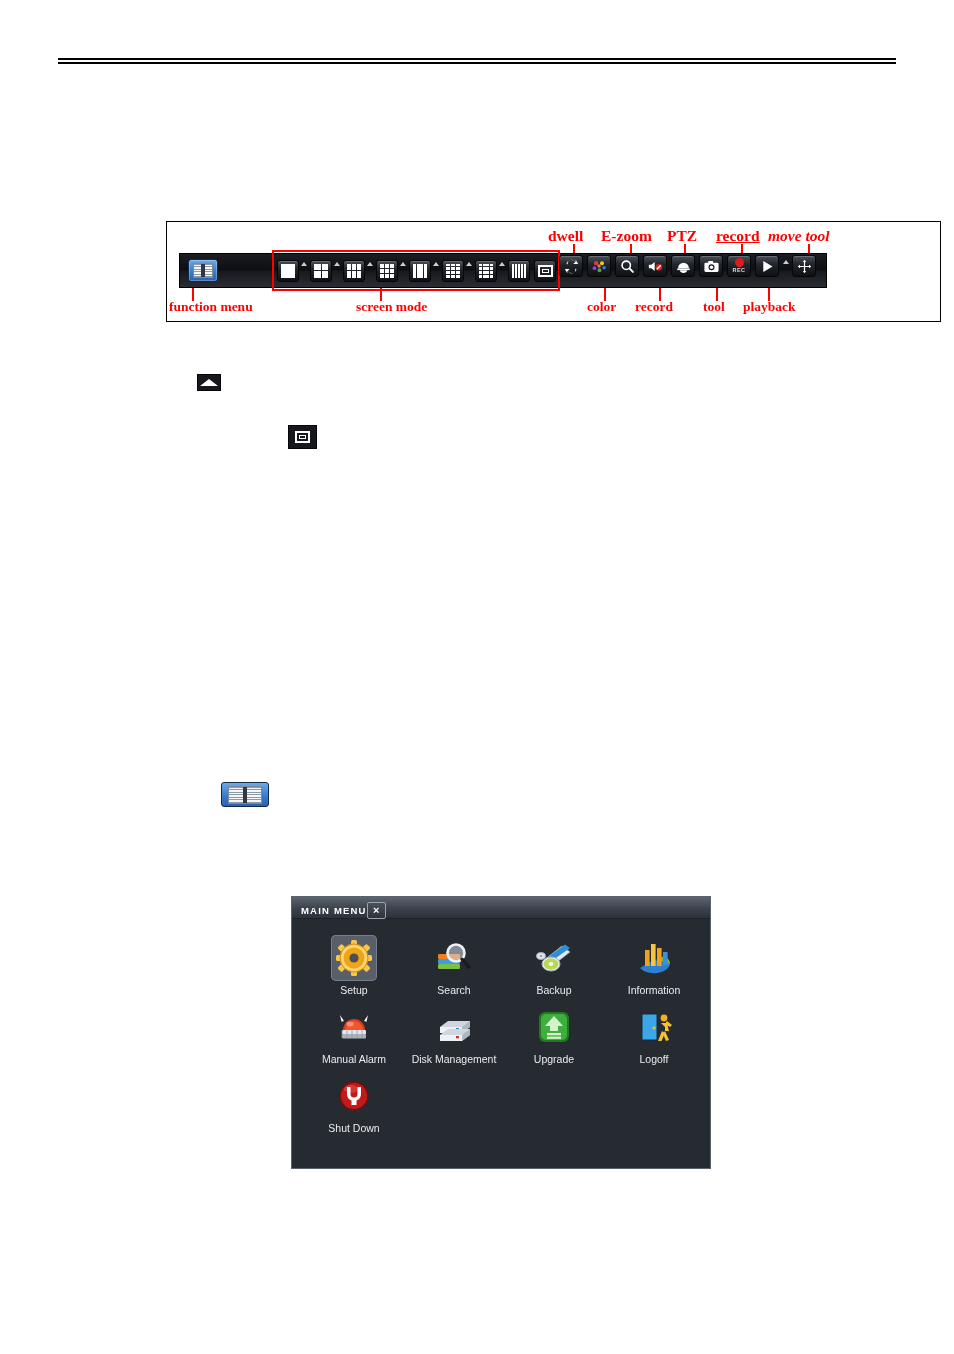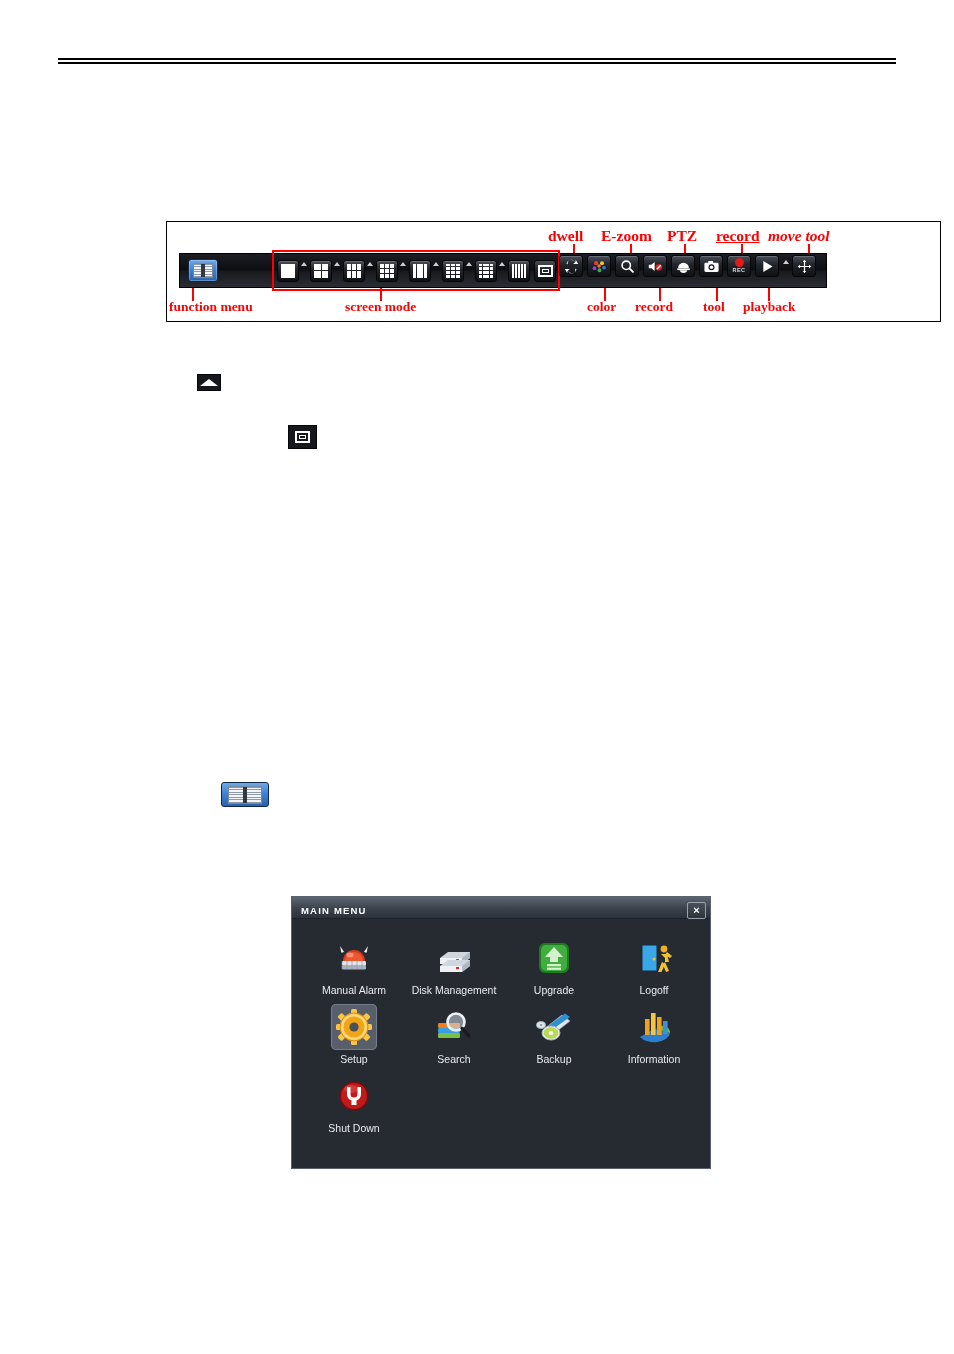--- a/index.html
+++ b/index.html
@@ -206,21 +206,20 @@
     border: 1px solid #5a626e;
     box-sizing: border-box;
     font-family: "Liberation Sans", sans-serif;
   }
   .mm-titlebar {
     height: 22px;
     background: linear-gradient(180deg,#5d6570 0%,#3b424c 55%,#2c323b 100%);
     border-bottom: 1px solid #1d2128;
     display: flex;
     align-items: center;
-    justify-content: space-between;
     padding: 5px 4px 0 9px;
     box-sizing: border-box;
   }
   .mm-title {
     color: #ffffff;
     font-size: 9.5px;
     font-weight: bold;
     letter-spacing: 1.2px;
     font-family: "Liberation Sans", sans-serif;
   }
@@ -292,21 +291,21 @@
       <div class="tick" style="left: 517px; top: 22px; height: 23px;"></div>
       <div class="callout-top" style="left: 549px; text-decoration: underline;">record</div>
       <div class="tick" style="left: 574px; top: 22px; height: 19px;"></div>
       <div class="callout-top" style="left: 601px; font-style: italic;">move tool</div>
       <div class="tick" style="left: 641px; top: 22px; height: 23px;"></div>
     </div>
 
   <div id="callouts-bottom">
       <div class="callout-bottom" style="left: 2px; font-family: Liberation Serif, serif;">function menu</div>
       <div class="tick" style="left: 25px; top: 66px; height: 13px;"></div>
-      <div class="callout-bottom" style="left: 178px;">screen mode</div>
+      <div class="callout-bottom" style="left: 189px;">screen mode</div>
       <div class="tick" style="left: 213px; top: 66px; height: 13px;"></div>
       <div class="callout-bottom" style="left: 420px;">color</div>
       <div class="tick" style="left: 437px; top: 66px; height: 13px;"></div>
       <div class="callout-bottom" style="left: 468px;">record</div>
       <div class="tick" style="left: 492px; top: 66px; height: 13px;"></div>
       <div class="callout-bottom" style="left: 536px;">tool</div>
       <div class="tick" style="left: 549px; top: 66px; height: 13px;"></div>
       <div class="callout-bottom" style="left: 576px;">playback</div>
       <div class="tick" style="left: 601px; top: 66px; height: 13px;"></div>
     </div>
@@ -579,81 +578,20 @@
 <div id="inline-fnmenu" class="inline-icon" style="background: linear-gradient(rgb(111, 169, 230) 0%, rgb(61, 127, 208) 50%, rgb(43, 98, 173) 100%); border: 1px solid rgb(16, 41, 74); border-radius: 3px; left: 221px; top: 782px; width: 48px; height: 25px;">
   <div class="fn-book" style="width:34px;height:18px;"></div>
 </div>
 
 <div class="main-menu-window">
   <div class="mm-titlebar">
     <span class="mm-title">MAIN MENU</span>
     <span class="mm-close">×</span>
   </div>
   <div class="mm-body" id="mm-body">
-      <div class="mm-row">
-        <div class="mm-item">
-          <div class="mm-iconbox">
-            <svg width="40" height="40" viewBox="0 0 40 40">
-              <path d="M9 23 A11 11 0 0 1 31 23 Z" fill="#d83a1c"></path>
-              <path d="M11 23 A9 9 0 0 1 29 23 Z" fill="#ee5630"></path>
-              <ellipse cx="16" cy="17" rx="3.6" ry="2.4" fill="#ff9d7e" opacity=".8"></ellipse>
-              <rect x="8" y="23" width="24" height="4.4" rx="1.2" fill="#e2e7ec"></rect>
-              <rect x="8" y="27" width="24" height="4.4" rx="1.2" fill="#aab3bd"></rect>
-              <path d="M8 23 L8 31 M13 23 L13 31 M18 23 L18 31 M23 23 L23 31 M28 23 L28 31" stroke="#8d96a1" stroke-width="0.7"></path>
-              <path d="M6 8 L10 14 L7.5 14.8 Z" fill="#ffffff"></path>
-              <path d="M34 8 L30 14 L32.5 14.8 Z" fill="#ffffff"></path>
-            </svg>
-          </div>
-          <div class="mm-label">Manual Alarm</div>
-        </div>
-        <div class="mm-item">
-          <div class="mm-iconbox">
-            <svg width="40" height="40" viewBox="0 0 40 40">
-              <g>
-                <path d="M6 20 L14 14 L36 14 L36 20 L28 26 L6 26 Z" fill="#cfd6dd"></path>
-                <path d="M6 20 L28 20 L28 26 L6 26 Z" fill="#eef2f5"></path>
-                <path d="M28 20 L36 14 L36 20 L28 26 Z" fill="#aeb7c0"></path>
-                <rect x="22" y="21" width="3" height="2.3" fill="#2f7fd0"></rect>
-                <path d="M6 28 L14 22 L36 22 L36 28 L28 34 L6 34 Z" fill="#cfd6dd"></path>
-                <path d="M6 28 L28 28 L28 34 L6 34 Z" fill="#eef2f5"></path>
-                <path d="M28 28 L36 22 L36 28 L28 34 Z" fill="#aeb7c0"></path>
-                <rect x="22" y="29" width="3" height="2.3" fill="#c0392b"></rect>
-              </g>
-            </svg>
-          </div>
-          <div class="mm-label">Disk Management</div>
-        </div>
-        <div class="mm-item">
-          <div class="mm-iconbox">
-            <svg width="40" height="40" viewBox="0 0 40 40">
-              <rect x="5" y="5" width="30" height="30" rx="6" fill="#1f7a20"></rect>
-              <rect x="7" y="7" width="26" height="26" rx="5" fill="#3fae3f"></rect>
-              <path d="M20 9 L29 19 L24 19 L24 24 L16 24 L16 19 L11 19 Z" fill="#d6f2cd"></path>
-              <rect x="13" y="26" width="14" height="2.3" fill="#d6f2cd"></rect>
-              <rect x="13" y="29.6" width="14" height="2.3" fill="#d6f2cd"></rect>
-            </svg>
-          </div>
-          <div class="mm-label">Upgrade</div>
-        </div>
-        <div class="mm-item">
-          <div class="mm-iconbox">
-            <svg width="40" height="40" viewBox="0 0 40 40">
-              <rect x="7" y="6" width="17" height="28" fill="#1b2a3a"></rect>
-              <rect x="8.5" y="7.5" width="14" height="25" fill="#39a7e8"></rect>
-              <circle cx="20" cy="21" r="1.5" fill="#f3c61e"></circle>
-              <circle cx="30" cy="11" r="3.4" fill="#f0b11c"></circle>
-              <path d="M27 16 L33 16 L35 24 L31 24 L31 20 Z" fill="#f5c231"></path>
-              <path d="M28 24 L24 34 L27.5 34 L31 26 Z" fill="#f5c231"></path>
-              <path d="M31 24 L35 33 L32 34 L29 27 Z" fill="#f5c231"></path>
-              <path d="M33 14 L38 18 L36 20 L31 17 Z" fill="#f5c231"></path>
-            </svg>
-          </div>
-          <div class="mm-label">Logoff</div>
-        </div>
-      </div>
       <div class="mm-row">
         <div class="mm-item">
           <div class="mm-iconbox selected">
             <svg width="40" height="40" viewBox="0 0 40 40">
               <g>
                 <circle cx="20" cy="20" r="14" fill="#f4a81d"></circle>
                 <g fill="#f9c64a">
                   <rect x="17" y="2" width="6" height="8" rx="1.5"></rect>
                   <rect x="17" y="30" width="6" height="8" rx="1.5"></rect>
                   <rect x="2" y="17" width="8" height="6" rx="1.5"></rect>
@@ -709,20 +647,81 @@
               <rect x="29" y="14" width="4.6" height="13" fill="#3f8fd8"></rect>
             </svg>
           </div>
           <div class="mm-label">Information</div>
         </div>
       </div>
       <div class="mm-row">
         <div class="mm-item">
           <div class="mm-iconbox">
             <svg width="40" height="40" viewBox="0 0 40 40">
+              <path d="M9 23 A11 11 0 0 1 31 23 Z" fill="#d83a1c"></path>
+              <path d="M11 23 A9 9 0 0 1 29 23 Z" fill="#ee5630"></path>
+              <ellipse cx="16" cy="17" rx="3.6" ry="2.4" fill="#ff9d7e" opacity=".8"></ellipse>
+              <rect x="8" y="23" width="24" height="4.4" rx="1.2" fill="#e2e7ec"></rect>
+              <rect x="8" y="27" width="24" height="4.4" rx="1.2" fill="#aab3bd"></rect>
+              <path d="M8 23 L8 31 M13 23 L13 31 M18 23 L18 31 M23 23 L23 31 M28 23 L28 31" stroke="#8d96a1" stroke-width="0.7"></path>
+              <path d="M6 8 L10 14 L7.5 14.8 Z" fill="#ffffff"></path>
+              <path d="M34 8 L30 14 L32.5 14.8 Z" fill="#ffffff"></path>
+            </svg>
+          </div>
+          <div class="mm-label">Manual Alarm</div>
+        </div>
+        <div class="mm-item">
+          <div class="mm-iconbox">
+            <svg width="40" height="40" viewBox="0 0 40 40">
+              <g>
+                <path d="M6 20 L14 14 L36 14 L36 20 L28 26 L6 26 Z" fill="#cfd6dd"></path>
+                <path d="M6 20 L28 20 L28 26 L6 26 Z" fill="#eef2f5"></path>
+                <path d="M28 20 L36 14 L36 20 L28 26 Z" fill="#aeb7c0"></path>
+                <rect x="22" y="21" width="3" height="2.3" fill="#2f7fd0"></rect>
+                <path d="M6 28 L14 22 L36 22 L36 28 L28 34 L6 34 Z" fill="#cfd6dd"></path>
+                <path d="M6 28 L28 28 L28 34 L6 34 Z" fill="#eef2f5"></path>
+                <path d="M28 28 L36 22 L36 28 L28 34 Z" fill="#aeb7c0"></path>
+                <rect x="22" y="29" width="3" height="2.3" fill="#c0392b"></rect>
+              </g>
+            </svg>
+          </div>
+          <div class="mm-label">Disk Management</div>
+        </div>
+        <div class="mm-item">
+          <div class="mm-iconbox">
+            <svg width="40" height="40" viewBox="0 0 40 40">
+              <rect x="5" y="5" width="30" height="30" rx="6" fill="#1f7a20"></rect>
+              <rect x="7" y="7" width="26" height="26" rx="5" fill="#3fae3f"></rect>
+              <path d="M20 9 L29 19 L24 19 L24 24 L16 24 L16 19 L11 19 Z" fill="#d6f2cd"></path>
+              <rect x="13" y="26" width="14" height="2.3" fill="#d6f2cd"></rect>
+              <rect x="13" y="29.6" width="14" height="2.3" fill="#d6f2cd"></rect>
+            </svg>
+          </div>
+          <div class="mm-label">Upgrade</div>
+        </div>
+        <div class="mm-item">
+          <div class="mm-iconbox">
+            <svg width="40" height="40" viewBox="0 0 40 40">
+              <rect x="7" y="6" width="17" height="28" fill="#1b2a3a"></rect>
+              <rect x="8.5" y="7.5" width="14" height="25" fill="#39a7e8"></rect>
+              <circle cx="20" cy="21" r="1.5" fill="#f3c61e"></circle>
+              <circle cx="30" cy="11" r="3.4" fill="#f0b11c"></circle>
+              <path d="M27 16 L33 16 L35 24 L31 24 L31 20 Z" fill="#f5c231"></path>
+              <path d="M28 24 L24 34 L27.5 34 L31 26 Z" fill="#f5c231"></path>
+              <path d="M31 24 L35 33 L32 34 L29 27 Z" fill="#f5c231"></path>
+              <path d="M33 14 L38 18 L36 20 L31 17 Z" fill="#f5c231"></path>
+            </svg>
+          </div>
+          <div class="mm-label">Logoff</div>
+        </div>
+      </div>
+      <div class="mm-row">
+        <div class="mm-item">
+          <div class="mm-iconbox">
+            <svg width="40" height="40" viewBox="0 0 40 40">
               <circle cx="20" cy="20" r="14.5" fill="#7a0d0d"></circle>
               <circle cx="20" cy="20" r="13" fill="#c01a1a"></circle>
               <ellipse cx="17" cy="13" rx="7" ry="4" fill="#e05555" opacity=".55"></ellipse>
               <path d="M13 11 L13 18 A7 7 0 0 0 17.5 24.6 L17.5 29 L22.5 29 L22.5 24.6 A7 7 0 0 0 27 18 L27 11 L23.5 11 L23.5 18 A3.5 3.5 0 0 1 16.5 18 L16.5 11 Z" fill="#ffffff"></path>
             </svg>
           </div>
           <div class="mm-label">Shut Down</div>
         </div>
       </div>
     </div>

